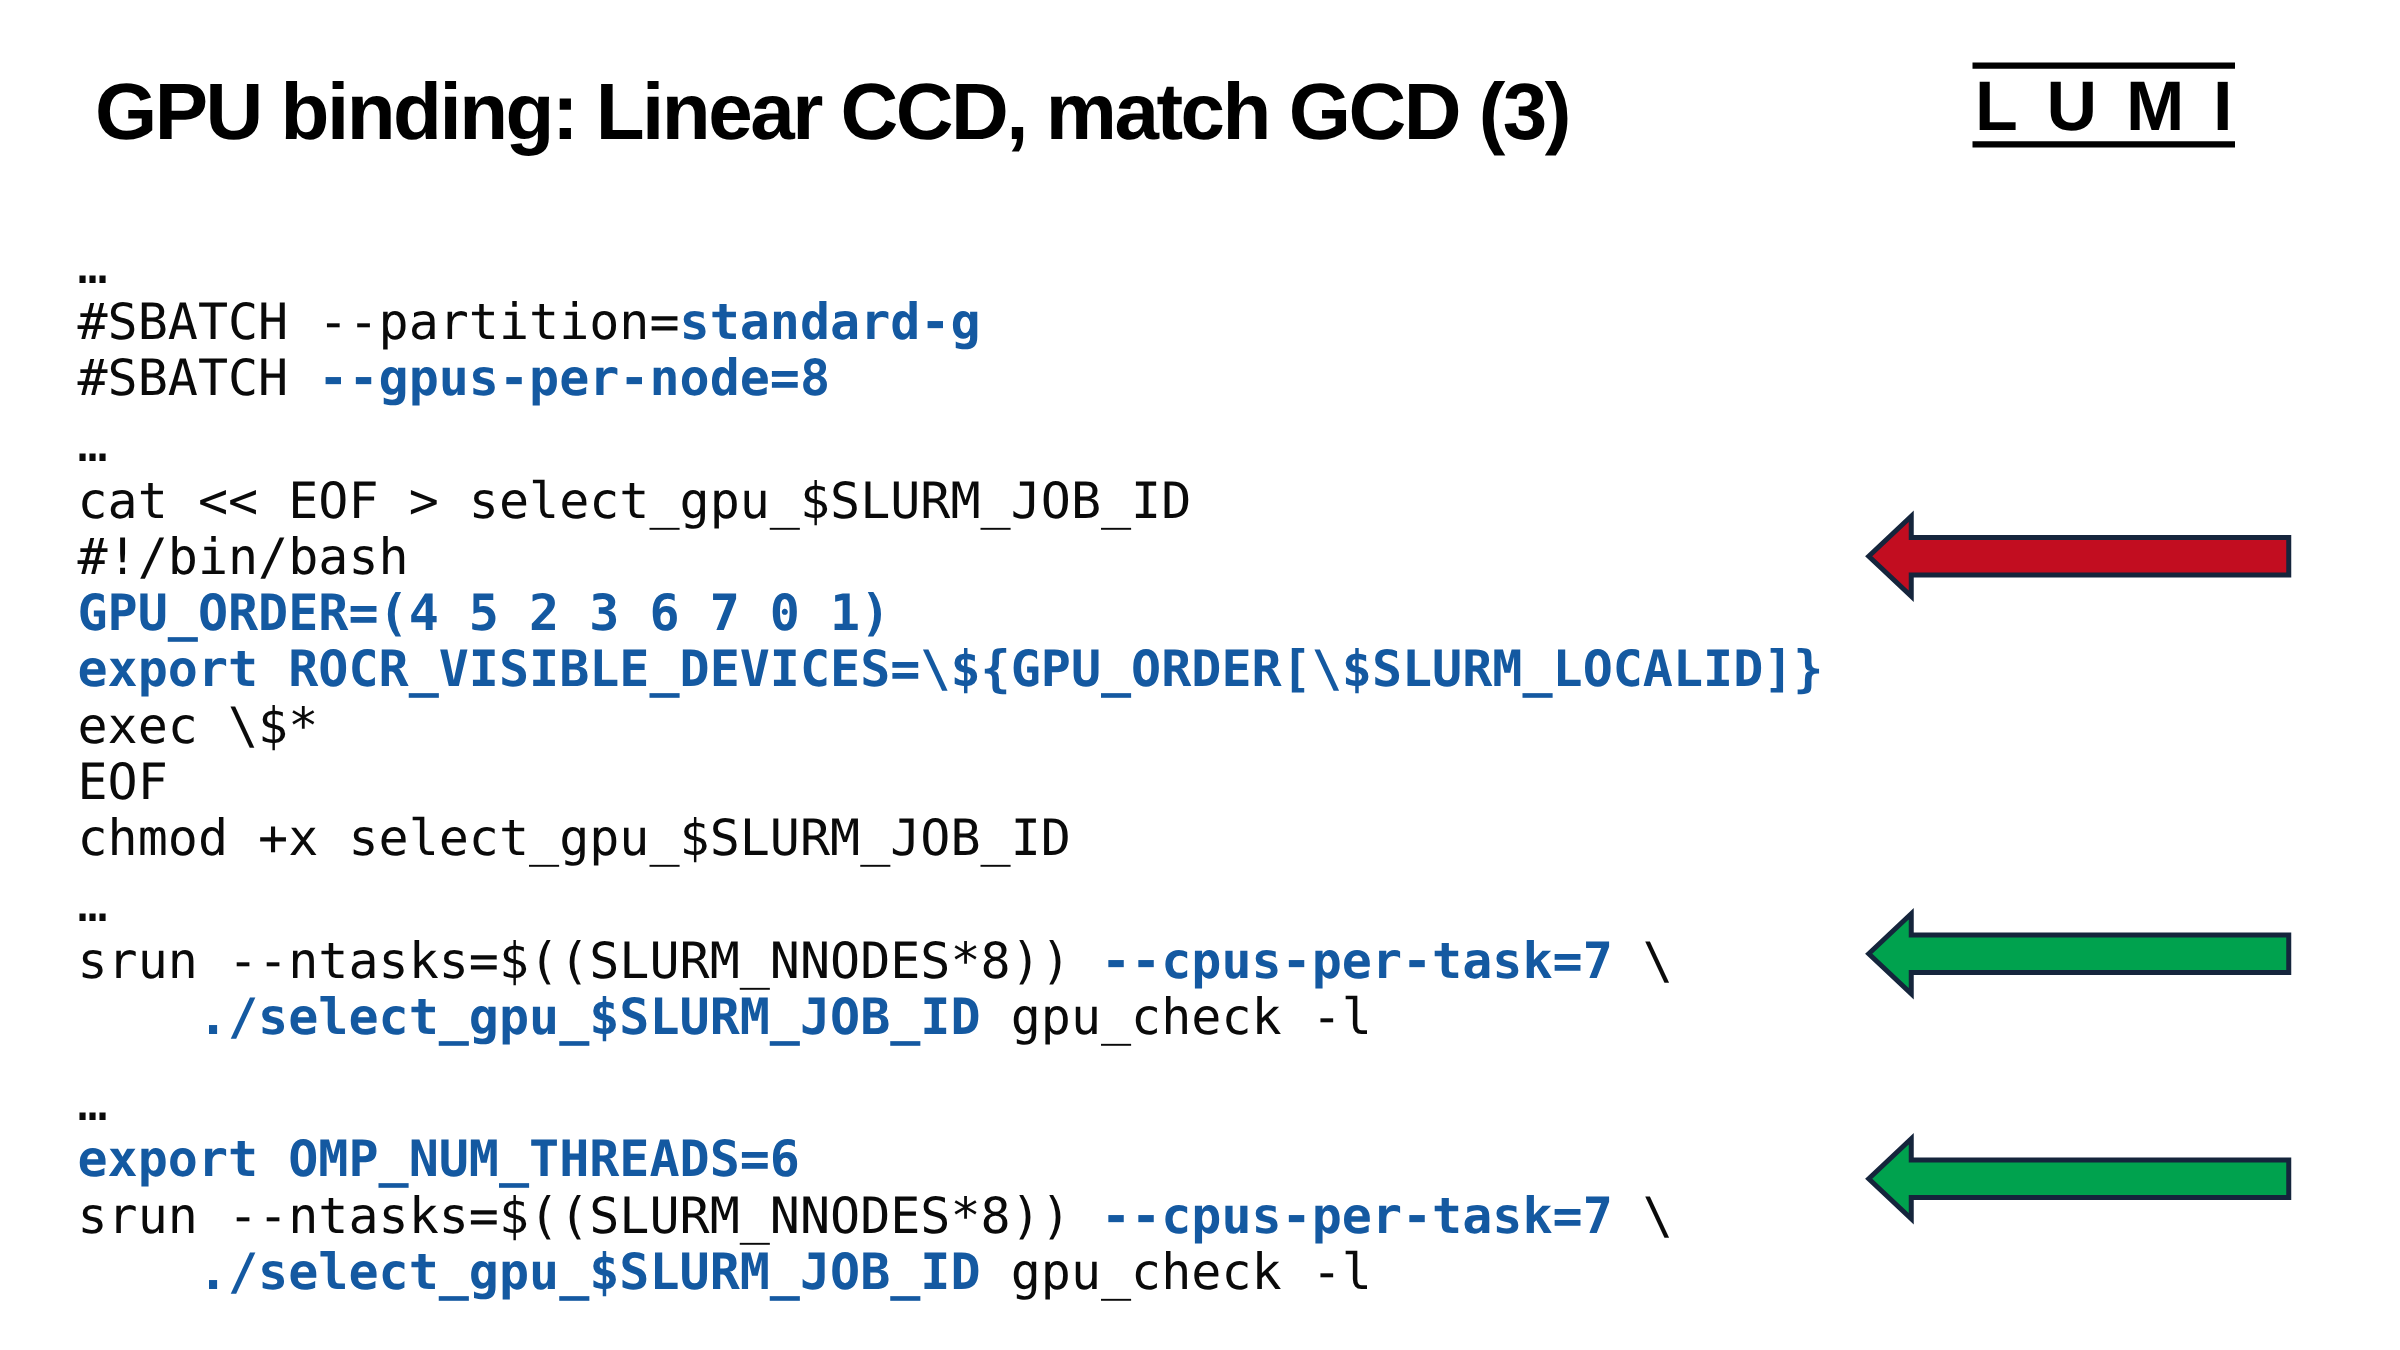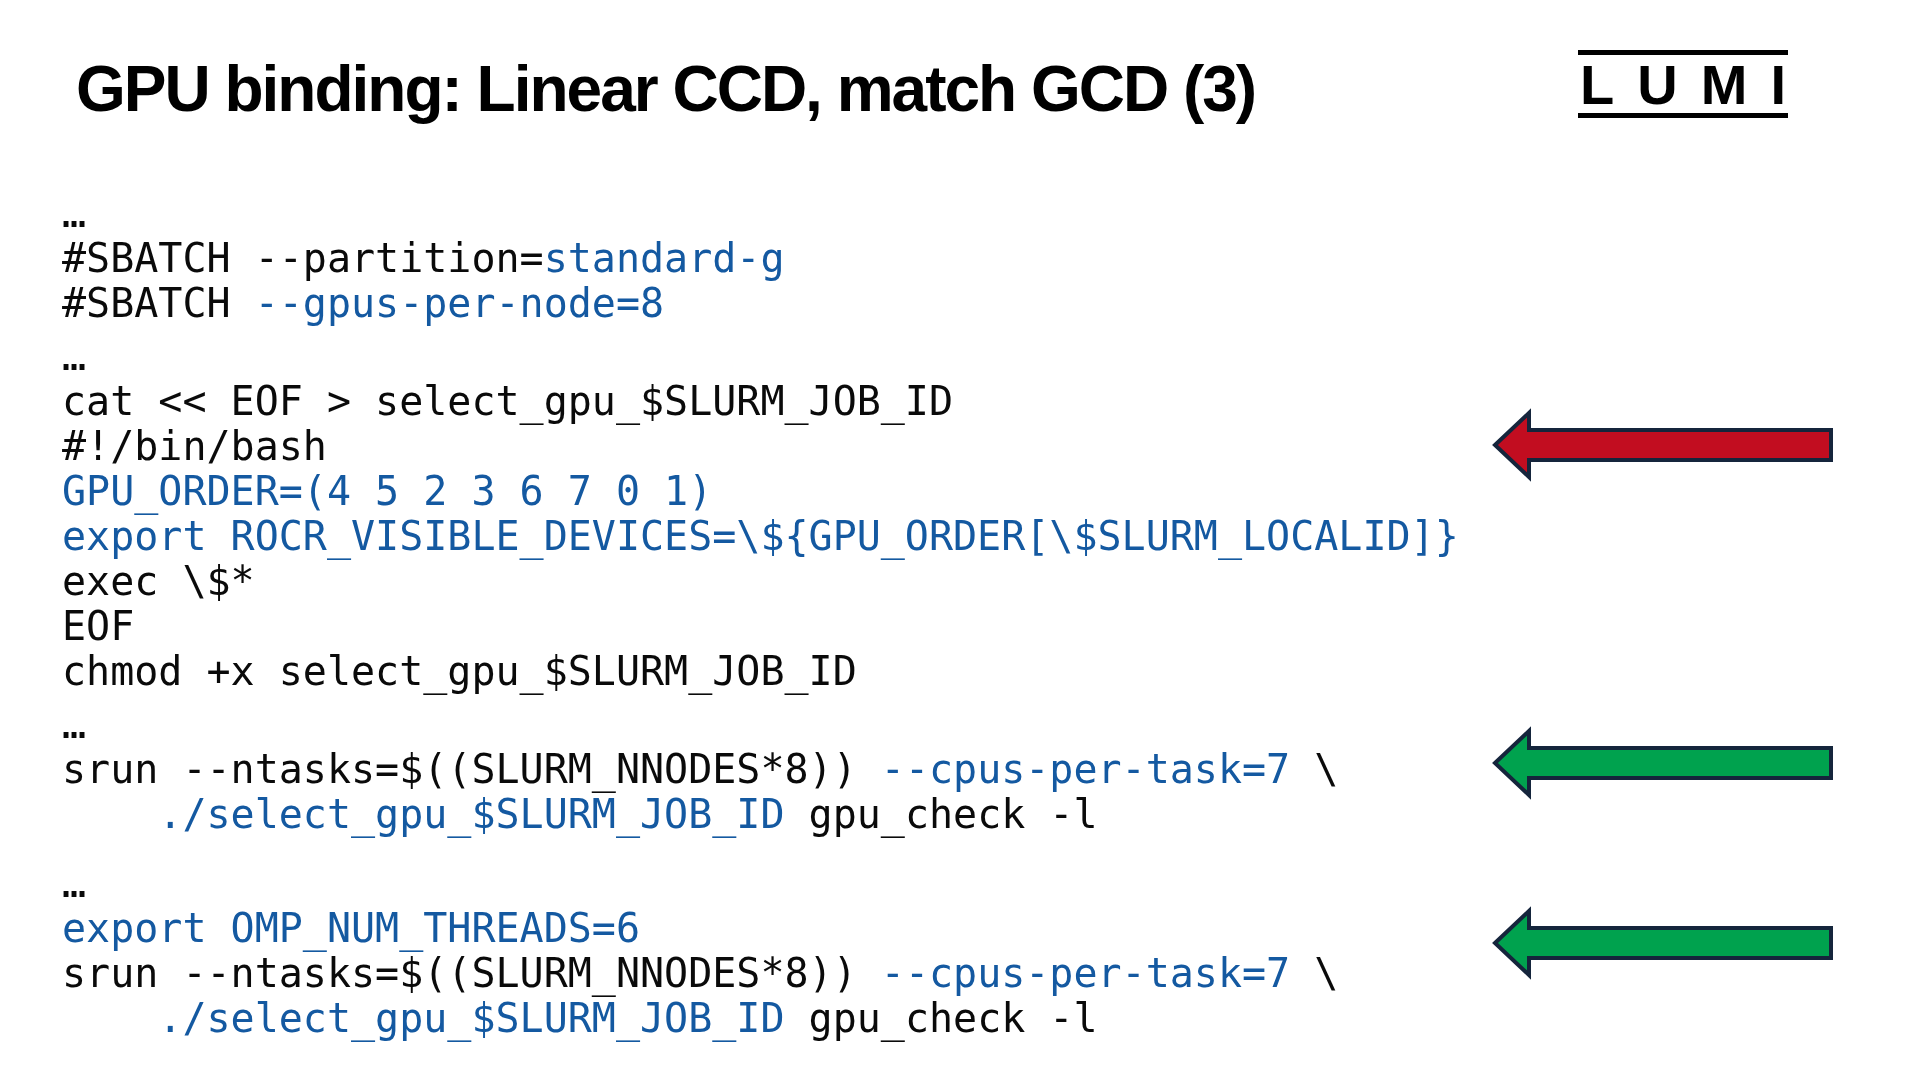--- a/index.html
+++ b/index.html
@@ -59,21 +59,21 @@
     font-family: "DejaVu Sans Mono", "Liberation Mono", monospace;
     font-size: 40px;
     line-height: 45px;
     color: var(--code-text, #0a0a0a);
   }
   .code-line {
     white-space: pre;
     height: 45px;
   }
   .seg-text   { color: var(--code-text, #0a0a0a); }
-  .seg-accent { color: var(--code-accent, #1459a1); }
+  .seg-accent { color: var(--code-accent, #1459a1); font-weight: bold; }
   .arrow-layer { position: absolute; left: 0; top: 0; }
   .arrow-svg { position: absolute; }
 </style>
 </head>
 <body>
 
 <div class="slide">
 
   <h1 class="slide-title">GPU binding: Linear CCD, match GCD (3)</h1>
 

